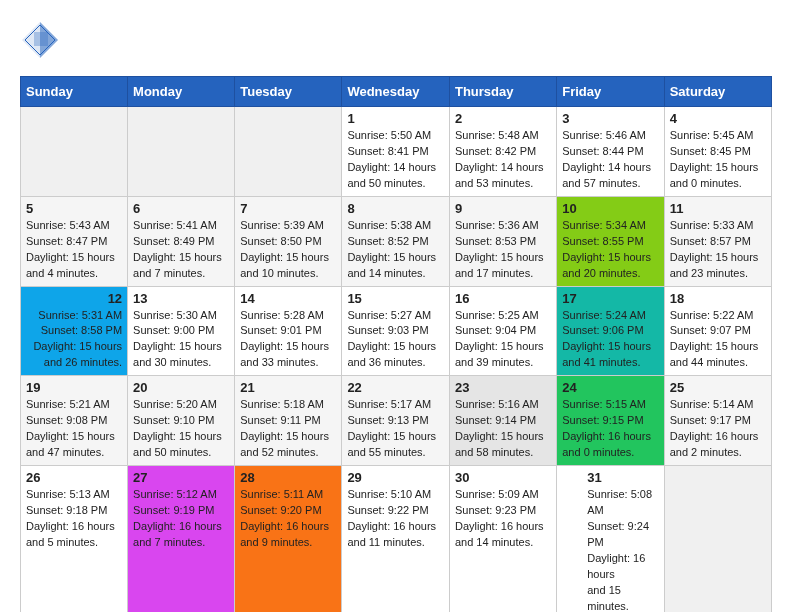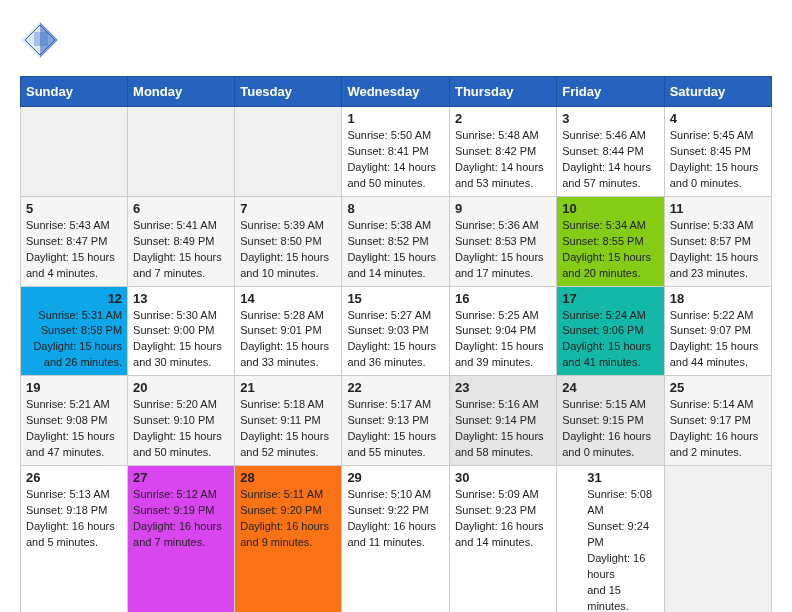--- a/index.html
+++ b/index.html
@@ -221,21 +221,21 @@
           <div class="day-info">Sunrise: 5:18 AM<br>Sunset: 9:11 PM<br>Daylight: 15 hours<br>and 52 minutes.</div>
         </td>
         <td style="background: rgb(245, 245, 245);">
           <span class="day-num">22</span>
           <div class="day-info">Sunrise: 5:17 AM<br>Sunset: 9:13 PM<br>Daylight: 15 hours<br>and 55 minutes.</div>
         </td>
         <td style="background: #e5e5e5;">
           <span class="day-num">23</span>
           <div class="day-info">Sunrise: 5:16 AM<br>Sunset: 9:14 PM<br>Daylight: 15 hours<br>and 58 minutes.</div>
         </td>
-        <td style="background: #e5e5e5; margin-left: 20px;">
+        <td style="background: #22c55e; margin-left: 20px;">
           <span class="day-num">24</span>
           <div class="day-info">Sunrise: 5:15 AM<br>Sunset: 9:15 PM<br>Daylight: 16 hours<br>and 0 minutes.</div>
         </td>
         <td style="background: rgb(245, 245, 245);">
           <span class="day-num">25</span>
           <div class="day-info">Sunrise: 5:14 AM<br>Sunset: 9:17 PM<br>Daylight: 16 hours<br>and 2 minutes.</div>
         </td>
       </tr>
       <tr>
         <td style="background: rgb(255, 255, 255);">

